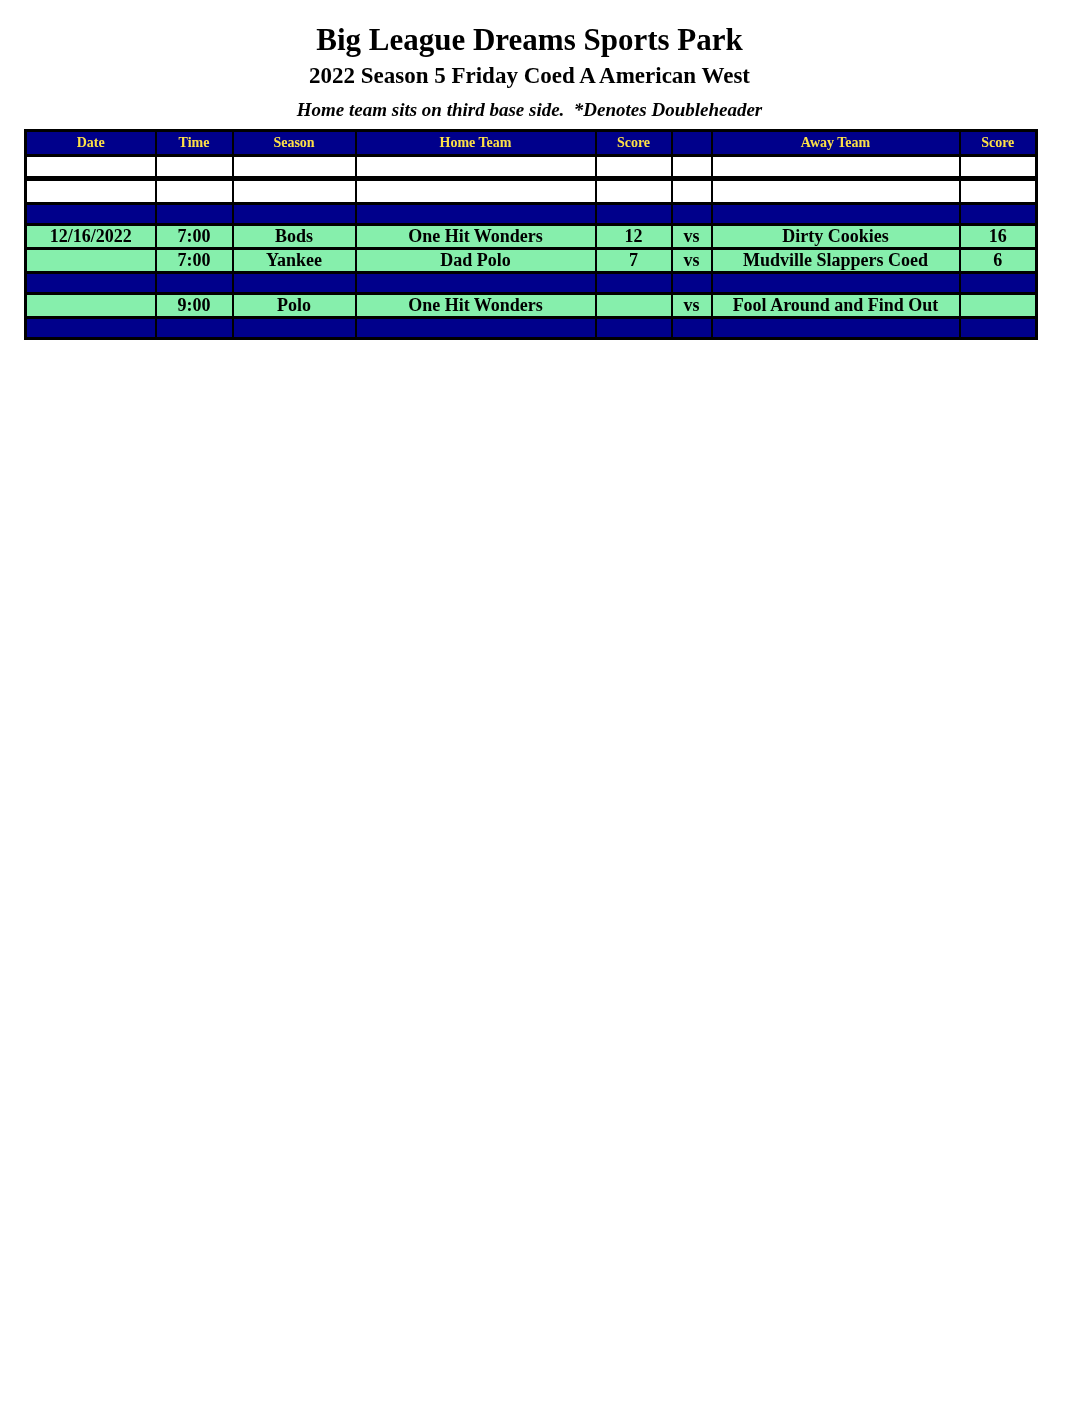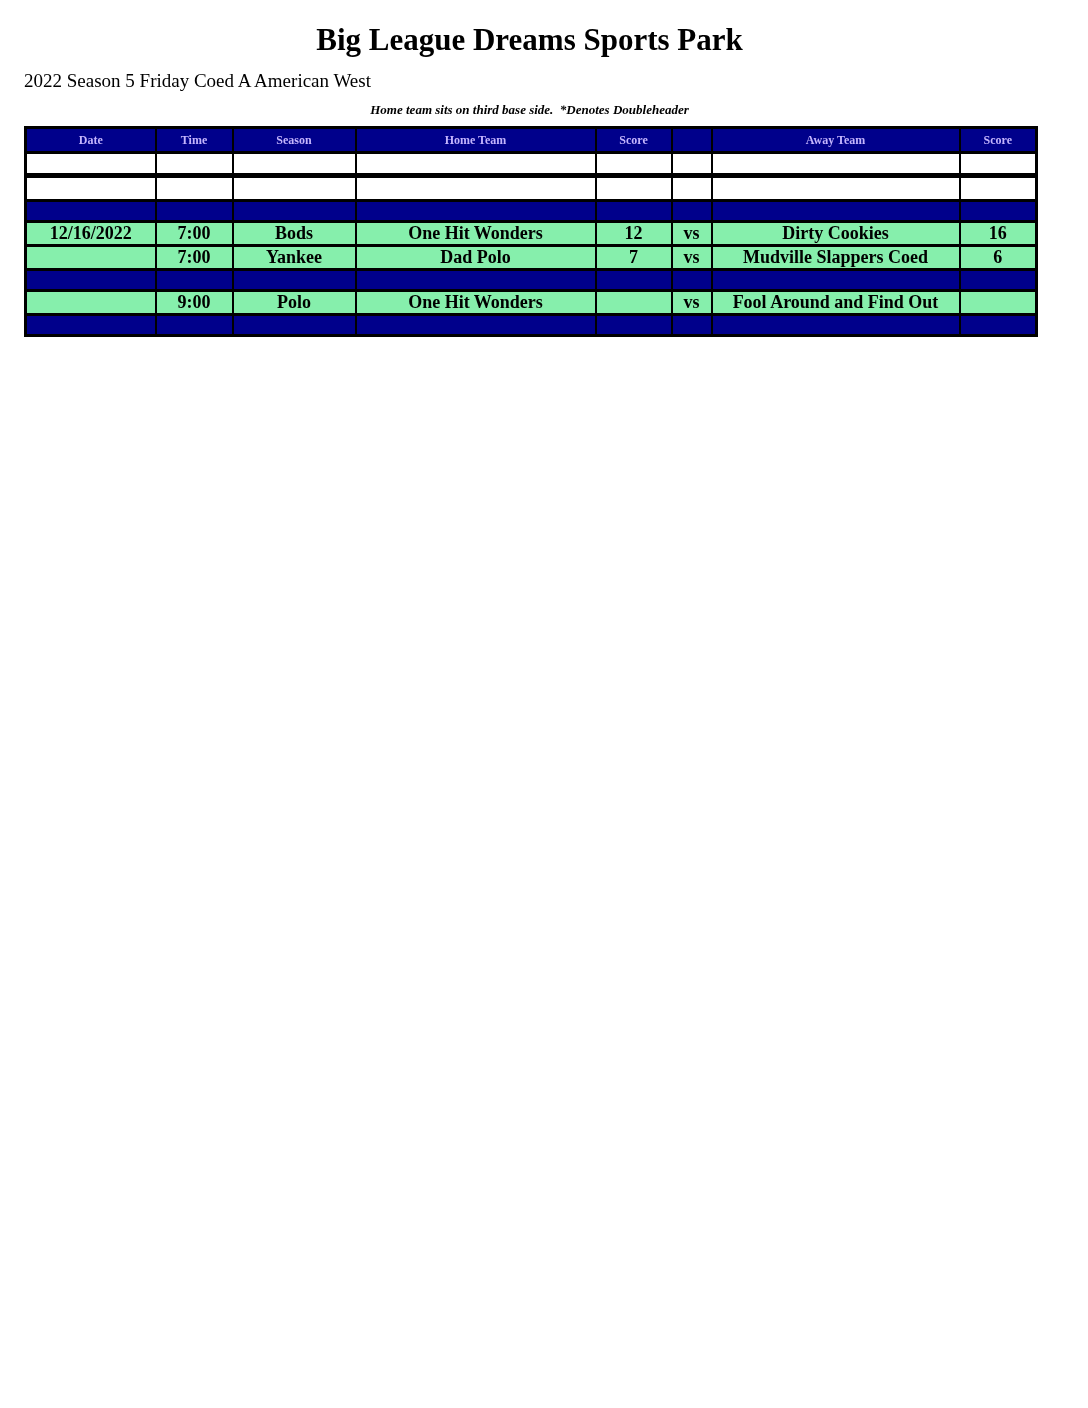--- a/index.html
+++ b/index.html
@@ -13,30 +13,31 @@
   }
   .content {
     width: 1011px;
     margin-left: 24px;
     padding-top: 22px;
   }
   .title {
     font-size: 31px;
     font-weight: bold;
     text-align: center;
-    margin: 0 0 12px 0;
+    margin: 0 0 5px 0;
     letter-spacing: 0px;
   }
   .subtitle {
+    font-size: 23px;
+    font-weight: bold;
+    text-align: center;
+    margin: 0 0 10px 0;
+  }
+  .note {
     font-size: 19px;
-    font-weight: normal;
-    margin: 0 0 10px 0;
-  }
-  .note {
-    font-size: 13px;
     font-weight: bold;
     font-style: italic;
     text-align: center;
     margin: 0 0 8px 0;
     white-space: pre-wrap;
   }
   table.schedule {
     width: 1011px;
     table-layout: fixed;
     border-collapse: collapse;
@@ -52,23 +53,23 @@
     text-align: center;
     vertical-align: middle;
     font-weight: bold;
     font-size: 18px;
     line-height: 1.05;
     overflow: hidden;
     white-space: nowrap;
   }
   tr.head th {
     background: #00008B;
-    color: #c4b5fd;
+    color: #fde047;
     height: 22px;
-    font-size: 12px;
+    font-size: 14px;
   }
   tr.blank td { background: #ffffff; height: 19px; }
   tr.thick td { border-top: 5px solid #000; height: 21px; }
   tr.sep td { background: #00008B; height: 18px; }
   tr.game td { background: #86efac; height: 21px; }
   td.vs { font-size: 16px; }
   td.hl { background: #FFFF00; }
 </style>
 </head>
 <body>

